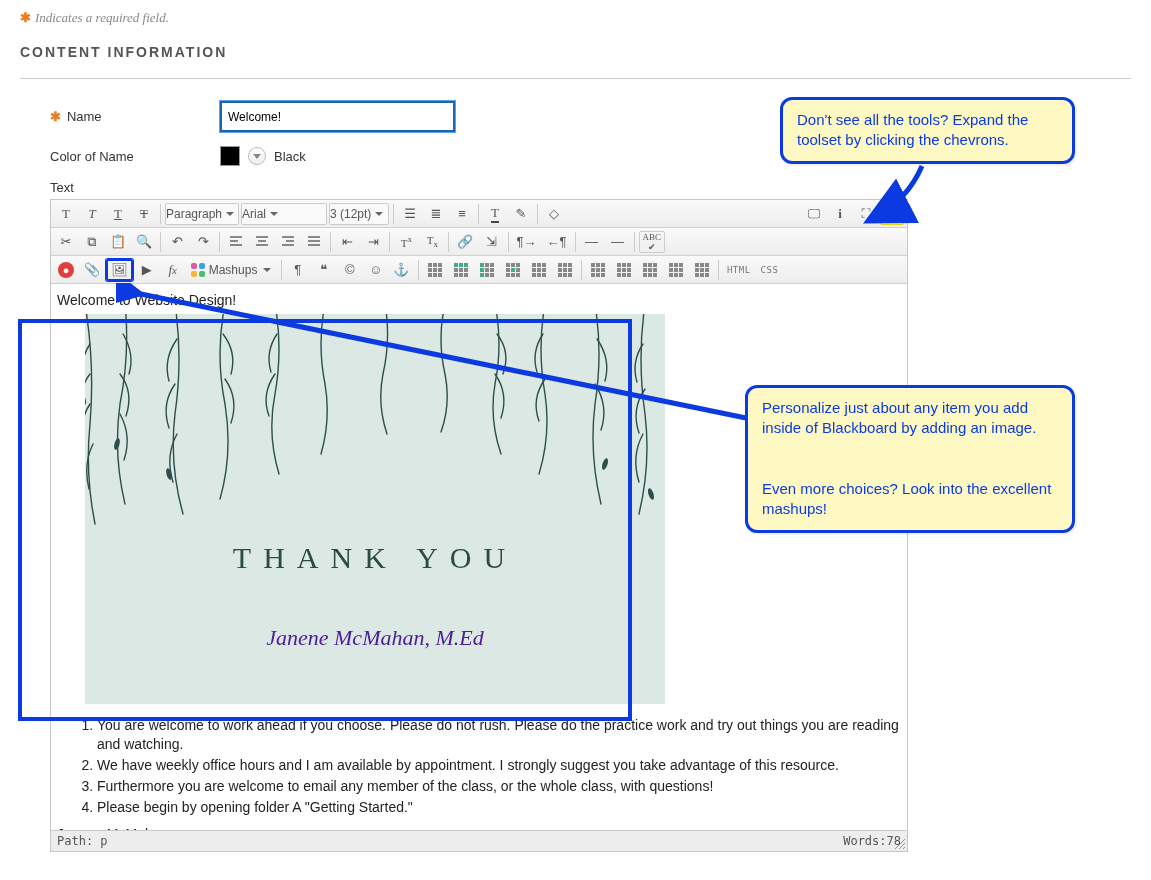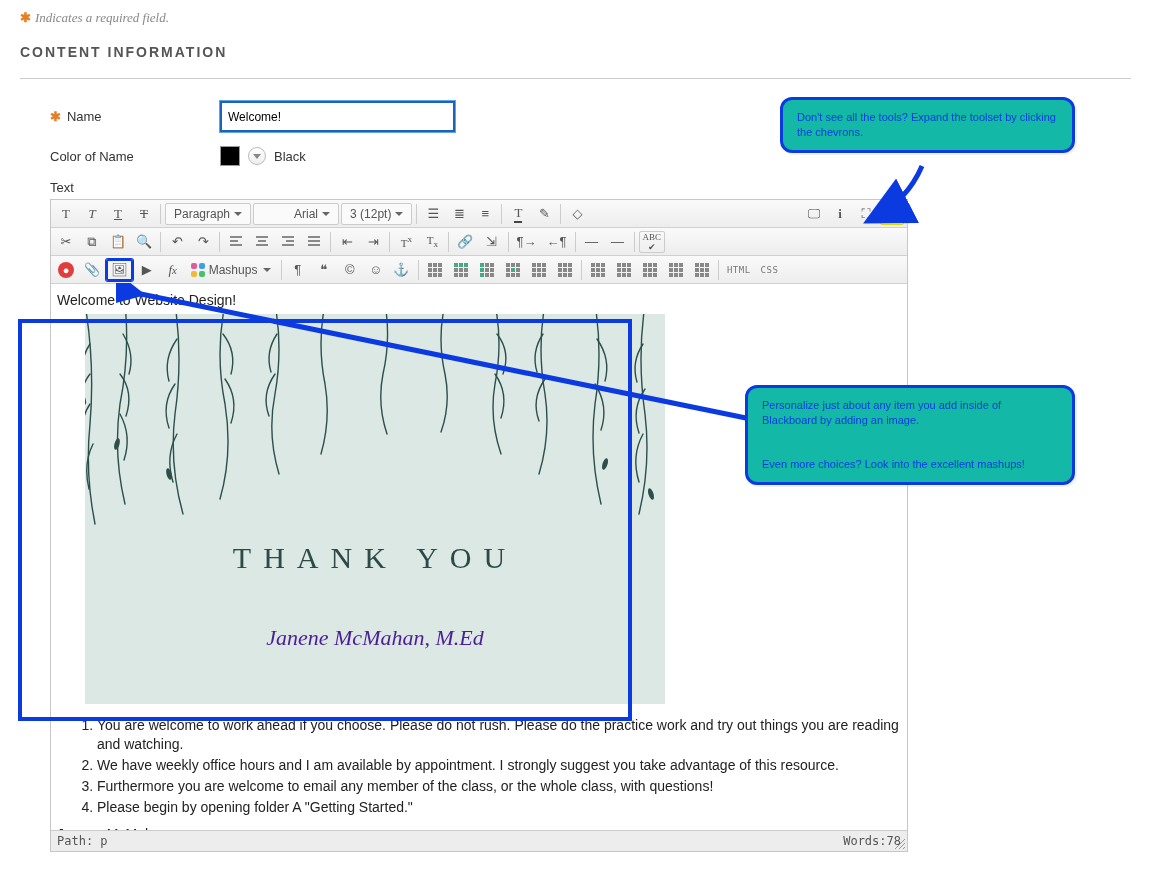--- a/index.html
+++ b/index.html
@@ -48,21 +48,21 @@
     display: flex; align-items: center; background: linear-gradient(#fafafa,#ededed);
     border-bottom: 1px solid #d0d0d0; height: 28px; padding-left: 2px;
   }
   .tbtn {
     min-width: 24px; height: 22px; margin: 0 1px;
     border: 1px solid transparent; background: transparent;
     display: inline-flex; align-items: center; justify-content: center;
     font-family: Georgia, serif; font-size: 13px; color: #555; cursor: pointer;
     padding: 0 3px; border-radius: 2px;
   }
-  .tbtn.sel { padding: 0 8px; font-family: Arial; font-size: 12px; min-width: 74px; justify-content: flex-end; border: 1px solid #ccc; background:#fafafa;}
+  .tbtn.sel { padding: 0 0; font-family: Arial; font-size: 12px; min-width: 74px; justify-content: flex-start; border: 1px solid #ccc; background:#fafafa;}
   .tbtn.sel.sm{min-width:60px;}
   .tbtn.sel .car{border-left:4px solid transparent;border-right:4px solid transparent;border-top:4px solid #666;margin-left:4px;}
   .tsep { width: 1px; height: 20px; background: #ccc; margin: 0 3px; }
   .tbtn svg { width: 14px; height: 14px; }
   .tbtn .ico { font-family: Arial; font-size: 13px; }
   .row1-right { margin-left: auto; display: flex; align-items: center; padding-right: 2px; }
   .chev-highlight { background: #fffd54 !important; border: 1px solid #e0d800 !important; }
   .pill-red { width:16px;height:16px;border-radius:50%;background:#e03e3e;color:#fff;font-size:11px;display:flex;align-items:center;justify-content:center;}
   .mash-ico{width:14px;height:14px;position:relative;}
   .mash-ico span{position:absolute;width:6px;height:6px;border-radius:2px;}
@@ -91,21 +91,21 @@
     display:flex; justify-content:space-between; align-items:center;
     border-top:1px solid #ccc; background:#ededed; height:21px;
     font-family: monospace; font-size:12px; color:#555; padding: 0 6px;
   }
   .status-row .wc{font-family:monospace;}
   .resize-grip{position:absolute;right:2px;bottom:2px;width:12px;height:12px;color:#999;}
 
   
   .callout {
     position: absolute; border: 3px solid #0b3be0; border-radius: 12px;
-    background:#14b8a6; padding: 10px 14px; font-size: 11px; color: #0b3be0; line-height:1.35;
+    background:#fef9c3; padding: 10px 14px; font-size: 15px; color: #0b3be0; line-height:1.35;
     box-shadow: 2px 2px 0 rgba(0,0,0,0.05); z-index:20;
   }
   .blue-box { position:absolute; border:4px solid #0b3be0; z-index:15; pointer-events:none;}
   svg.arrow { position:absolute; z-index:18; pointer-events:none; }
   .main-area{position:relative;}
 </style>
 </head>
 <body>
 
 <div class="required-note">

